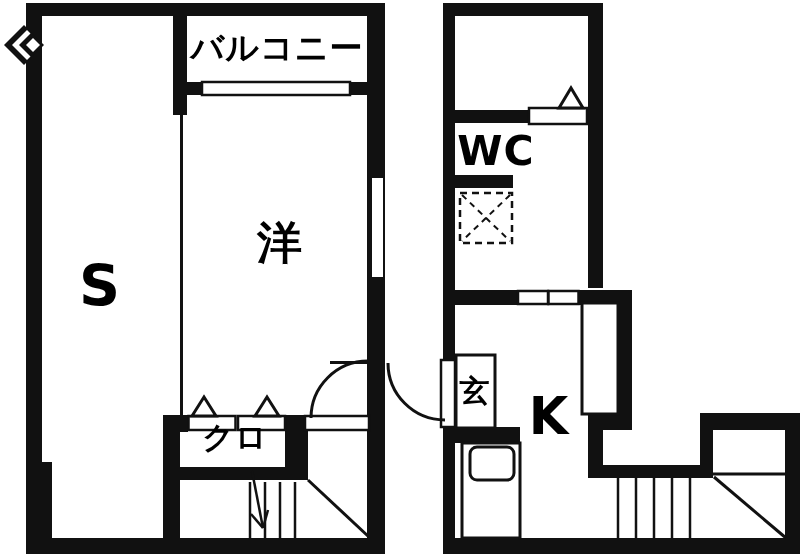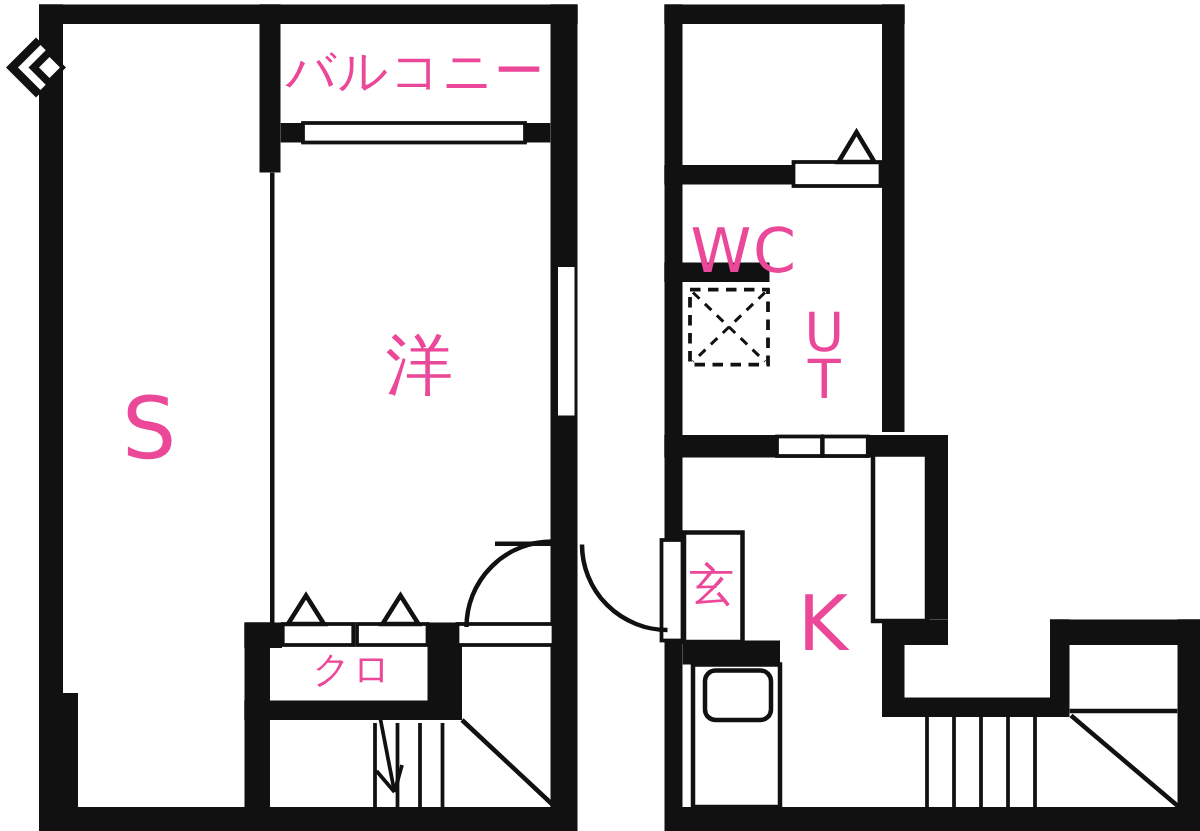--- a/index.html
+++ b/index.html
@@ -7,36 +7,36 @@
     position:relative;
     width:800px;height:554px;
     background:#fff;
     overflow:hidden;
     font-family:"DejaVu Sans","Liberation Sans",sans-serif;
   }
   .plan svg{position:absolute;left:0;top:0;}
   .lbl{
     position:absolute;
     transform:translate(-50%,-50%);
-    color:#ec4899;
+    color:#000000;
     white-space:nowrap;
-    font-weight:400;
+    font-weight:700;
     letter-spacing:1px;
     line-height:1.05;
   }
   .lbl-balcony{left:277px;top:48px;font-size:33px;}
   .lbl-bath{left:521px;top:61px;font-size:41px;}
-  .lbl-wc{left:496px;top:168px;font-size:41px;}
+  .lbl-wc{left:496px;top:152px;font-size:41px;}
   .lbl-ut{
     left:550px;top:238px;font-size:36px;line-height:31px;
     width:36px;white-space:normal;word-break:break-all;text-align:center;
   }
   .lbl-s{left:100px;top:287px;font-size:57px;}
   .lbl-western{left:280px;top:243px;font-size:45px;}
-  .lbl-kuro{left:235px;top:447px;font-size:25px;}
+  .lbl-kuro{left:235px;top:437px;font-size:31px;}
   .lbl-gen{left:475px;top:391px;font-size:30px;}
   .lbl-k{left:549px;top:417px;font-size:51px;}
 </style>
 </head>
 <body>
 
 <div class="plan">
 
   <svg width="800" height="554" viewBox="0 0 800 554">
 
@@ -136,17 +136,16 @@
         <polygon points="26,45 33,38 40,45 33,52" fill="#ffffff"></polygon>
       </g>
     </g>
   </svg>
 
   <div class="lbl lbl-balcony">バルコニー</div>
   <div class="lbl lbl-s">S</div>
   <div class="lbl lbl-western">洋</div>
   <div class="lbl lbl-kuro">クロ</div>
   <div class="lbl lbl-wc">WC</div>
-  <div class="lbl lbl-ut">UT</div>
   <div class="lbl lbl-gen">玄</div>
   <div class="lbl lbl-k">K</div>
 
 </div>
 
 </body></html>

